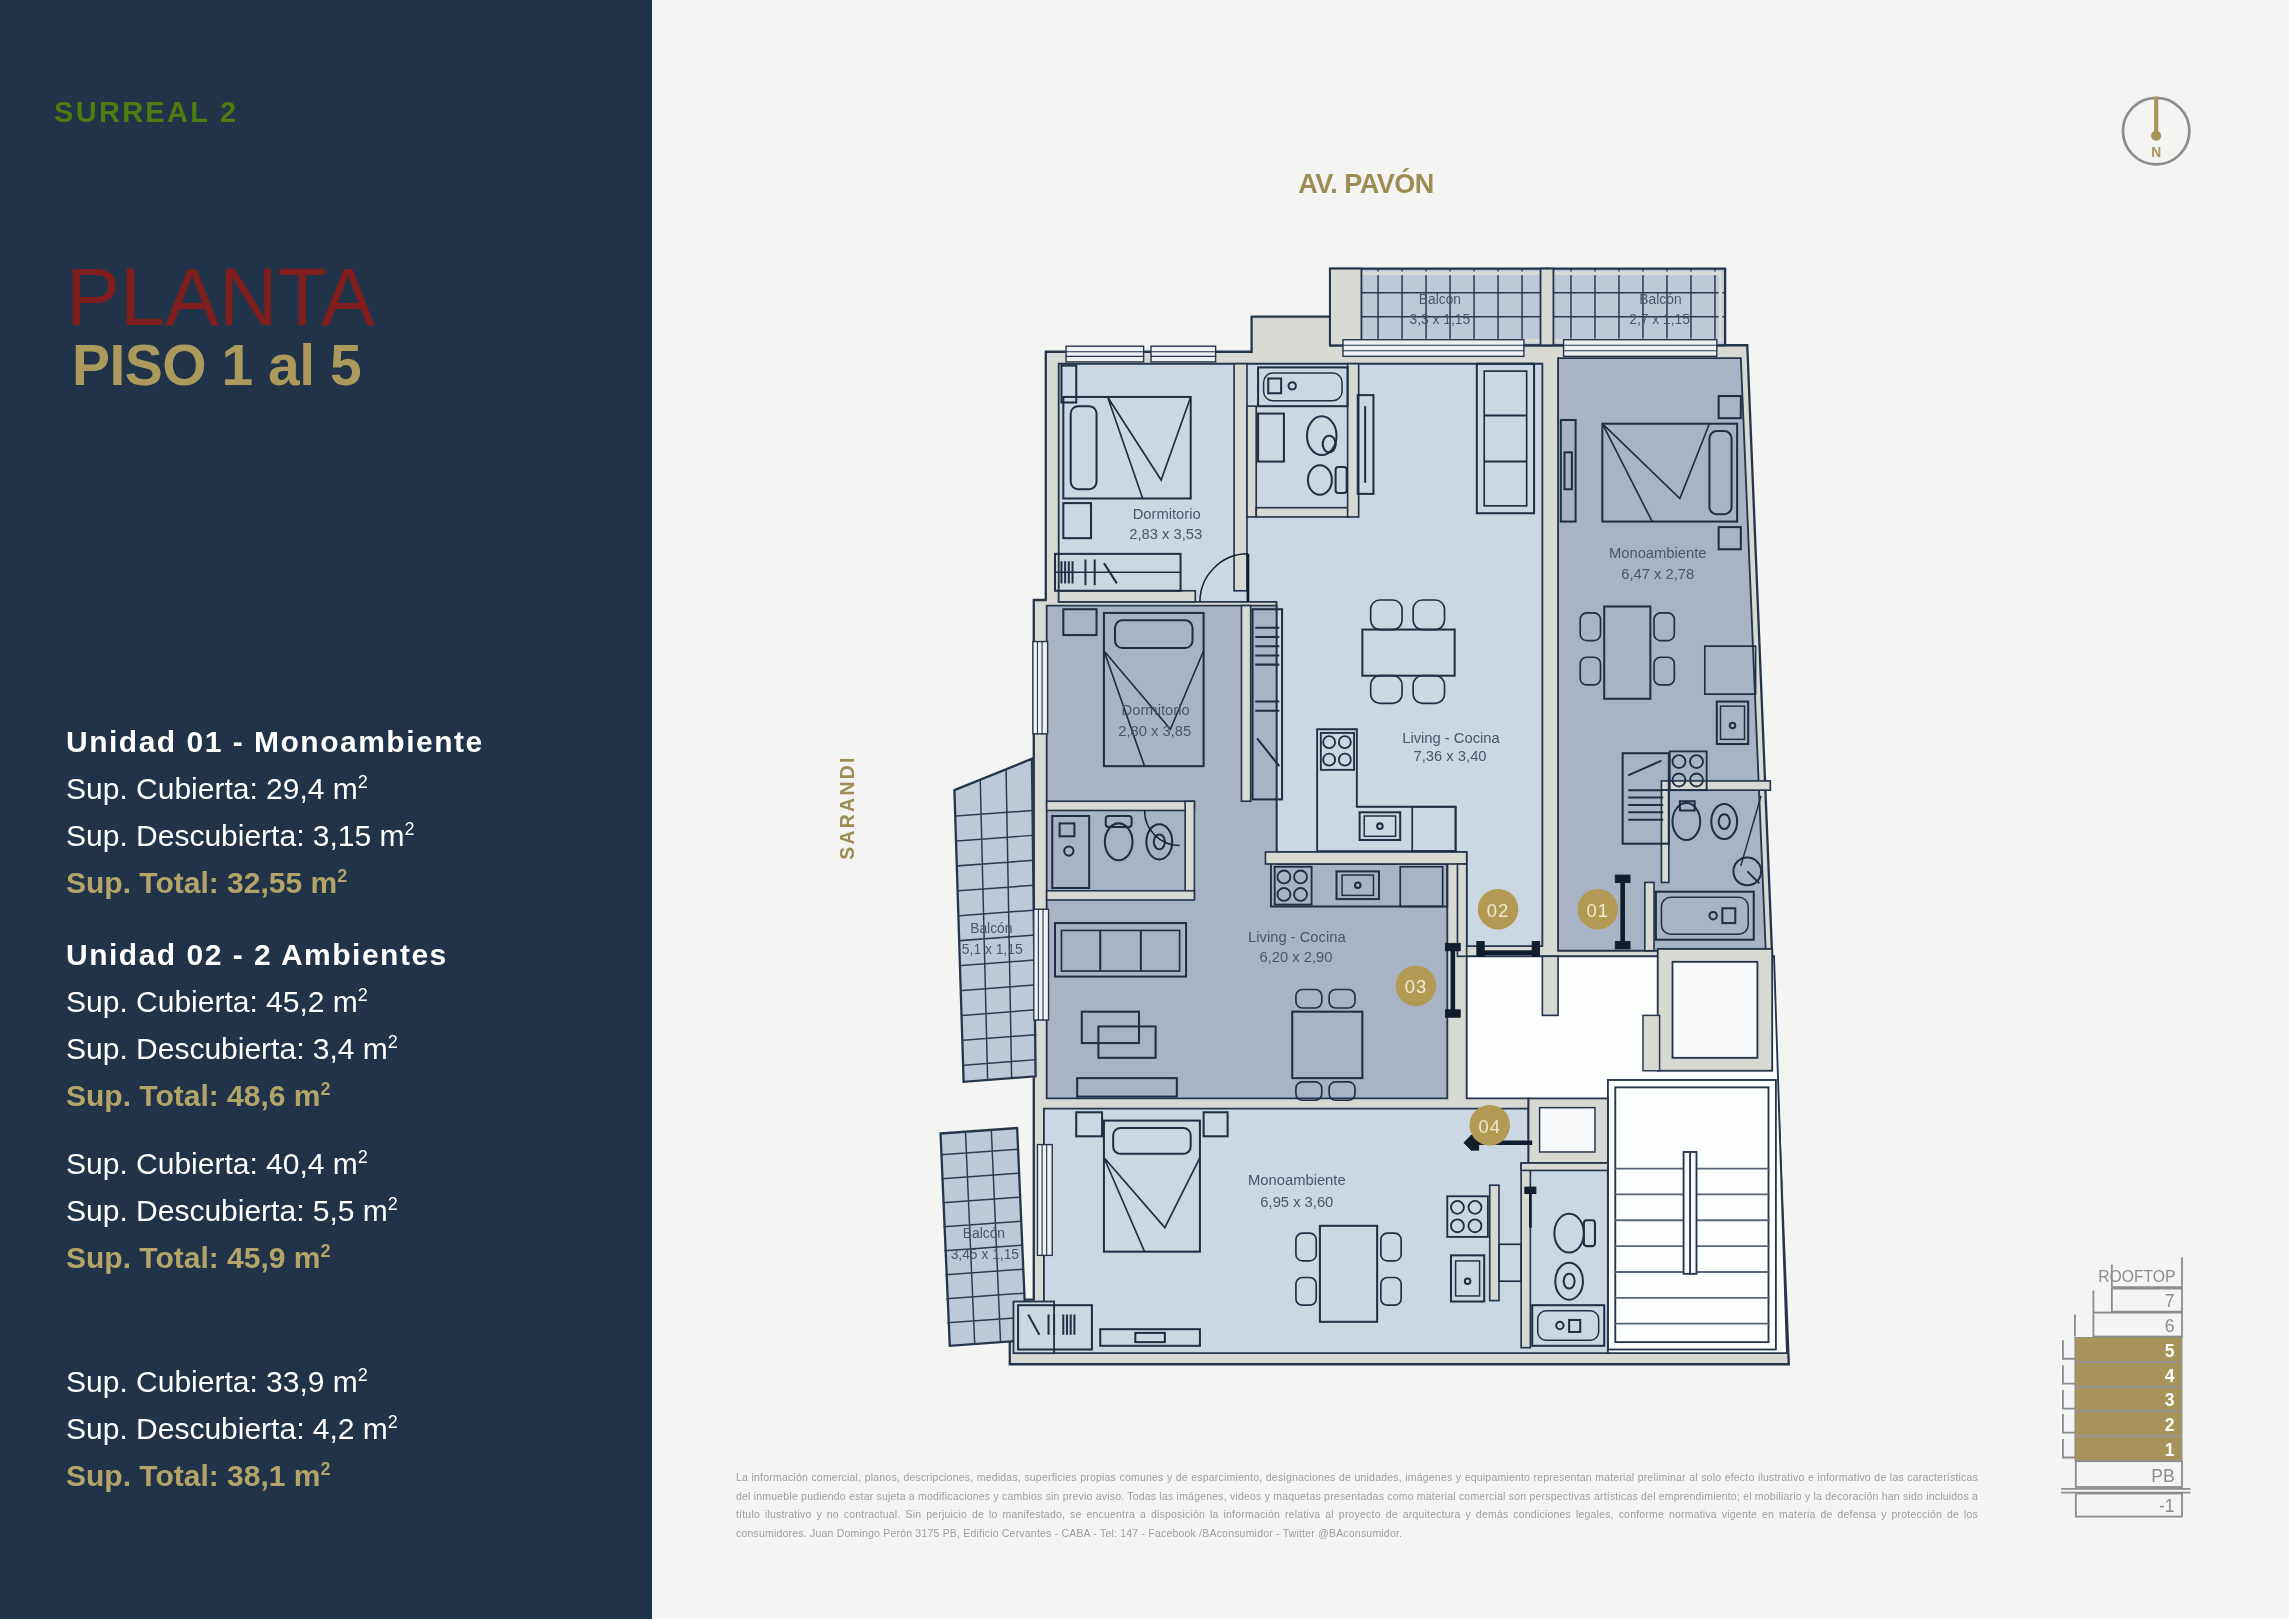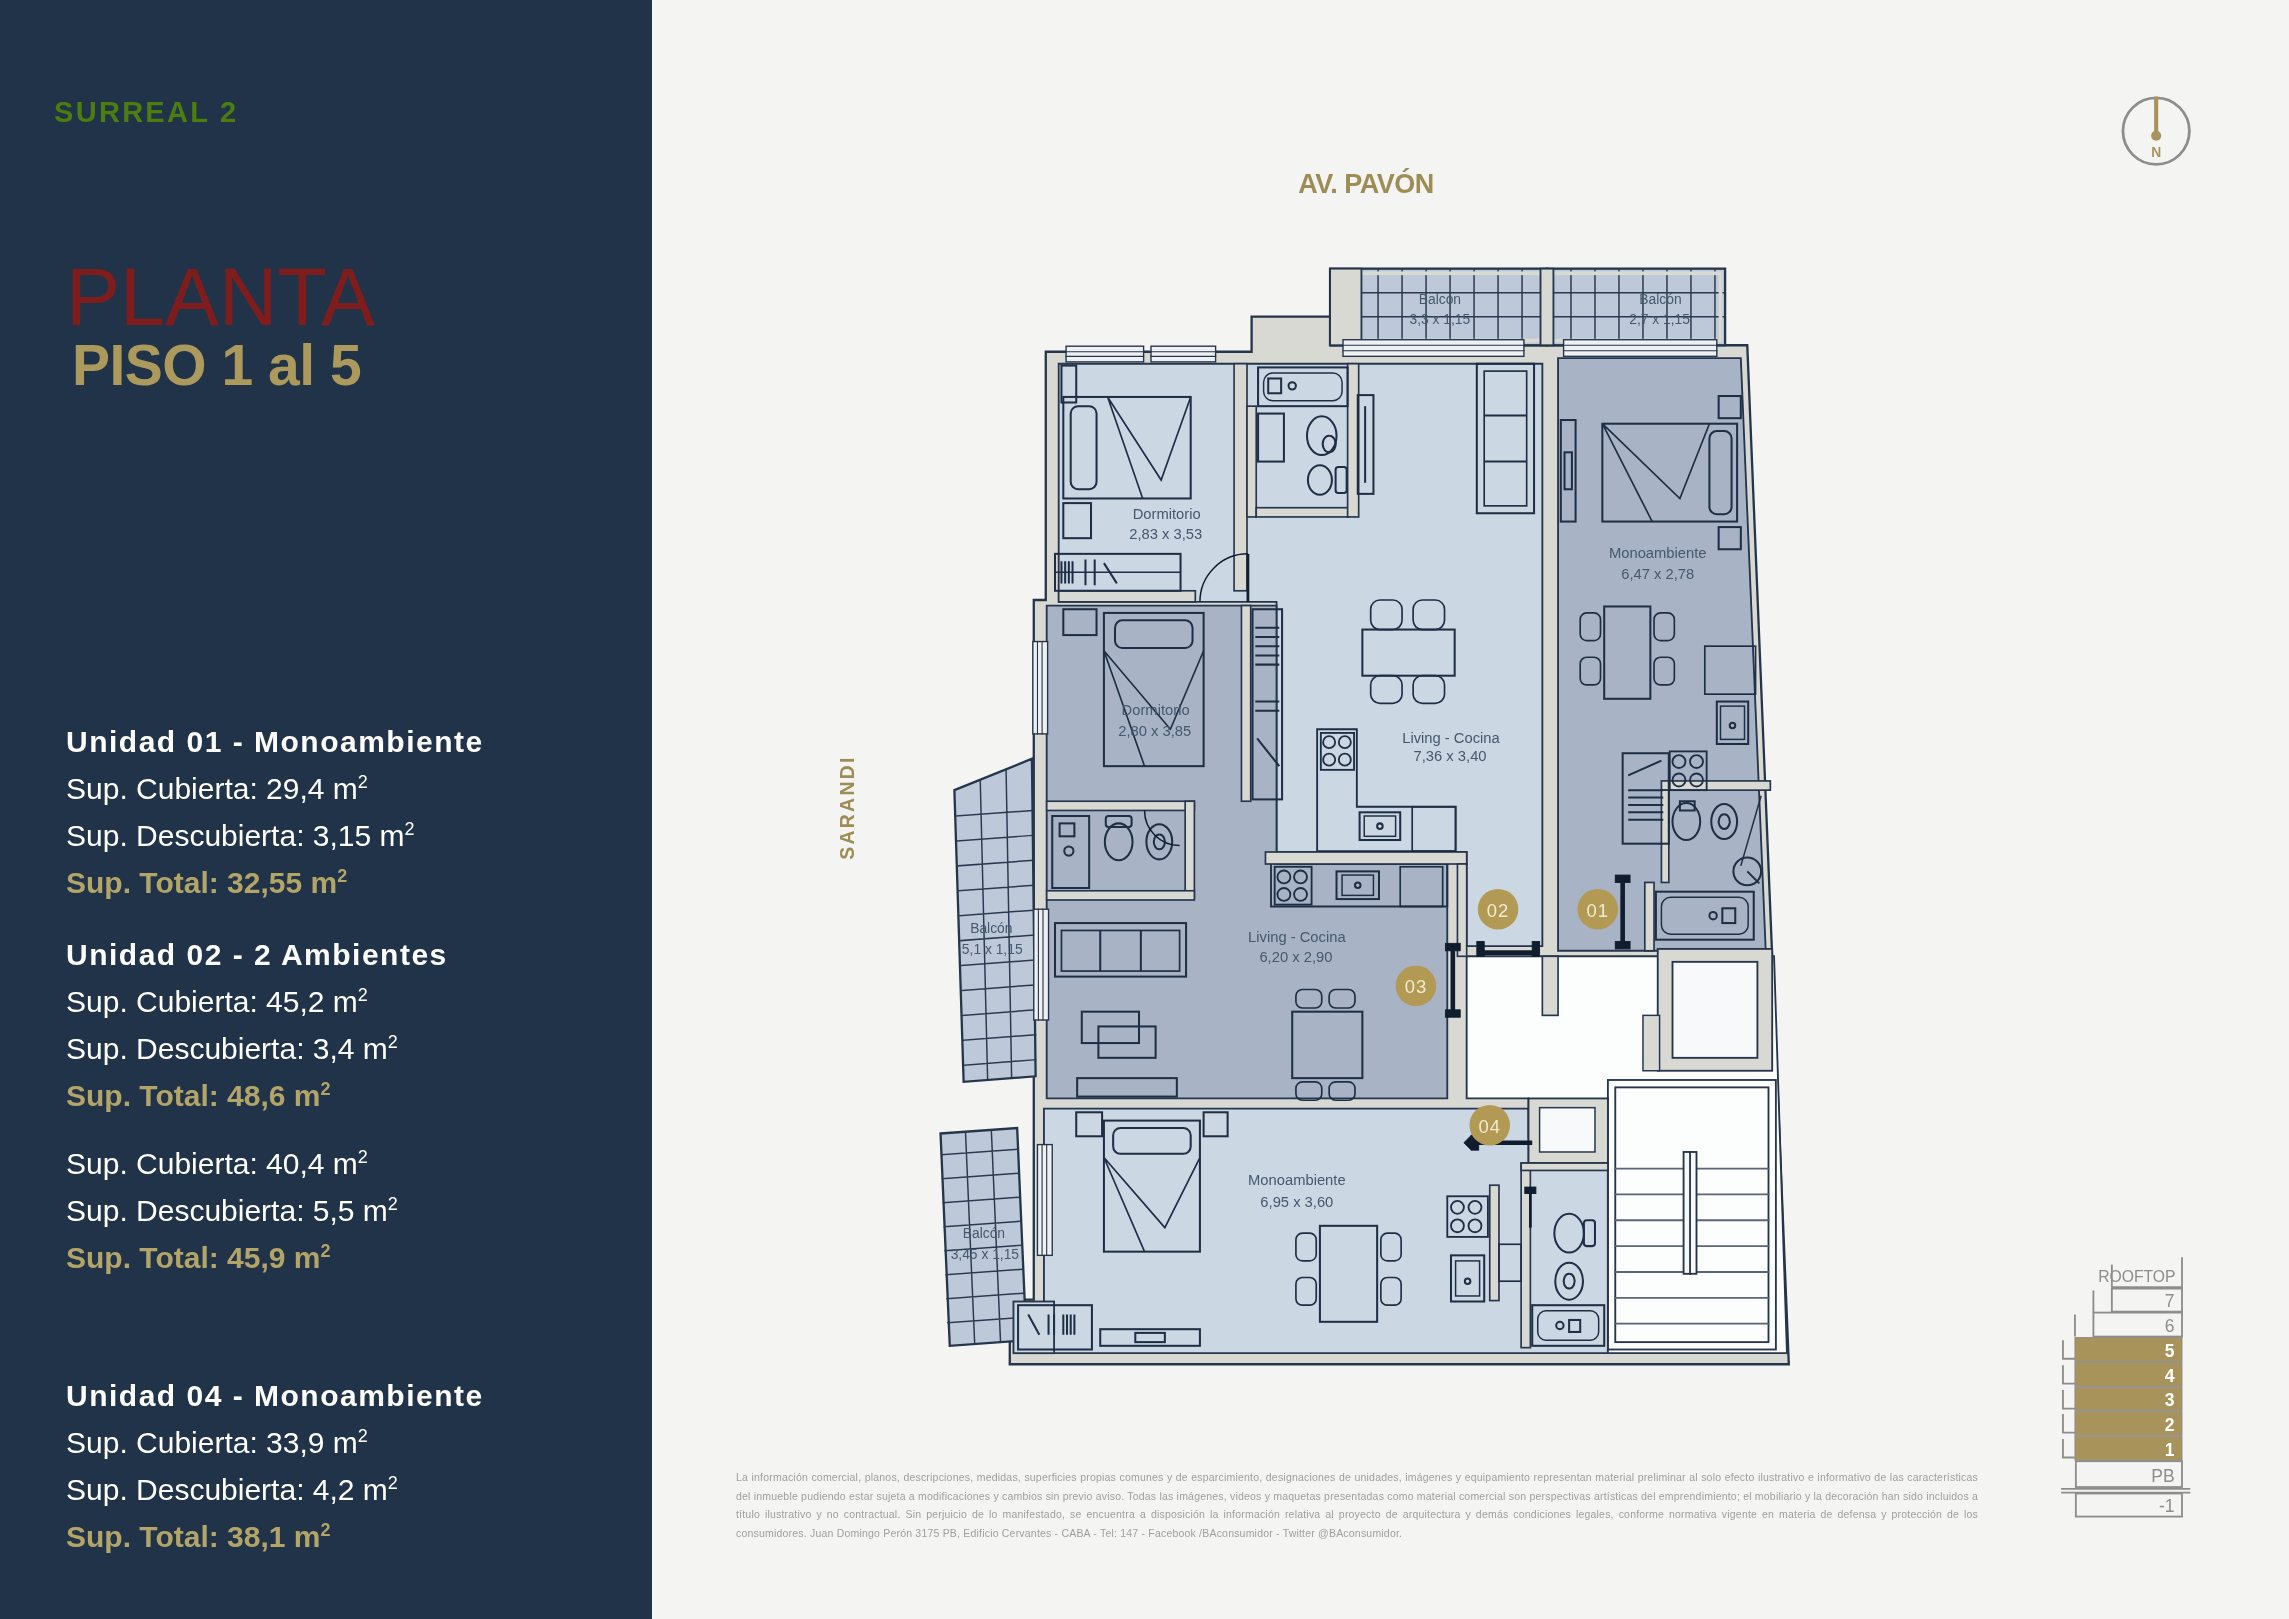--- a/index.html
+++ b/index.html
@@ -28,21 +28,21 @@
 <div id="planta" class="abs">PLANTA</div>
 
 <div id="piso" class="abs">PISO 1 al 5</div>
 
 <div id="u1" class="abs ublock"><b class="t">Unidad 01 - Monoambiente</b>Sup. Cubierta: 29,4 m<sup>2</sup><br>Sup. Descubierta: 3,15 m<sup>2</sup><br><span class="tot">Sup. Total: 32,55 m<sup>2</sup></span></div>
 
 <div id="u2" class="abs ublock"><b class="t">Unidad 02 - 2 Ambientes</b>Sup. Cubierta: 45,2 m<sup>2</sup><br>Sup. Descubierta: 3,4 m<sup>2</sup><br><span class="tot">Sup. Total: 48,6 m<sup>2</sup></span></div>
 
 <div id="u3" class="abs ublock">Sup. Cubierta: 40,4 m<sup>2</sup><br>Sup. Descubierta: 5,5 m<sup>2</sup><br><span class="tot">Sup. Total: 45,9 m<sup>2</sup></span></div>
 
-<div id="u4" class="abs ublock"><b class="t">Unidad 04 - Monoambiente</b>Sup. Cubierta: 33,9 m<sup>2</sup><br>Sup. Descubierta: 4,2 m<sup>2</sup><br><span class="tot">Sup. Total: 38,1 m<sup>2</sup></span></div>
+<div id="u4" class="abs ublock">Sup. Cubierta: 33,9 m<sup>2</sup><br>Sup. Descubierta: 4,2 m<sup>2</sup><br><span class="tot">Sup. Total: 38,1 m<sup>2</sup></span></div>
 
 <div id="avpavon" class="abs">AV. PAVÓN</div>
 
 <div id="sarandi" class="abs">SARANDI</div>
 
 <svg class="abs" style="left:0;top:0" width="2290" height="1620" viewBox="0 0 2481 1755">
 <g id="plansvg" stroke-linecap="square">
 
 <g>
 <circle cx="2336" cy="142" r="36" fill="none" stroke="#8d8d8d" stroke-width="3"></circle>

